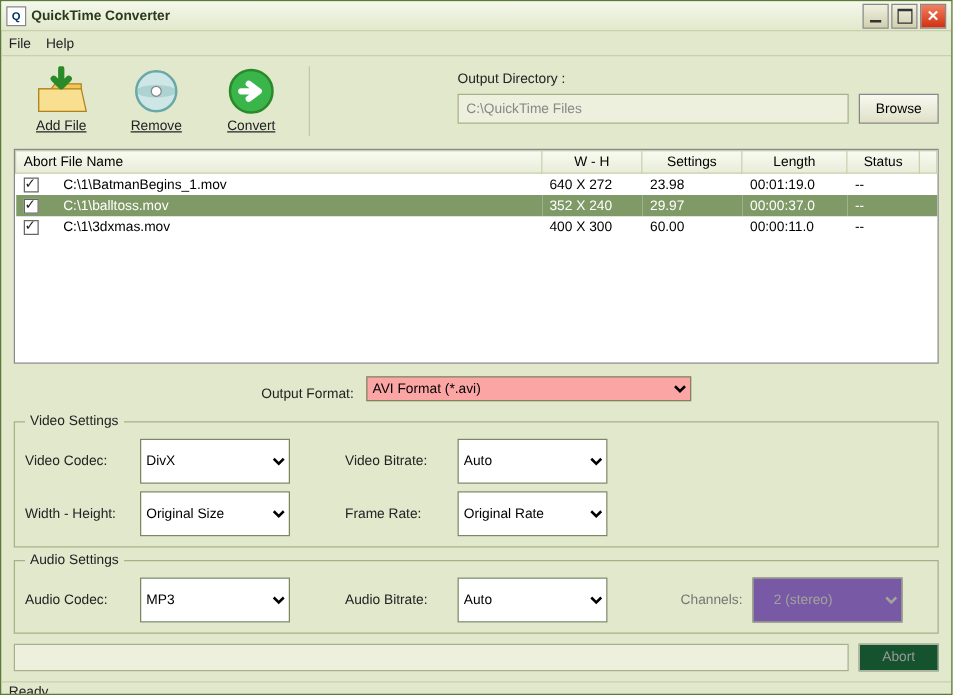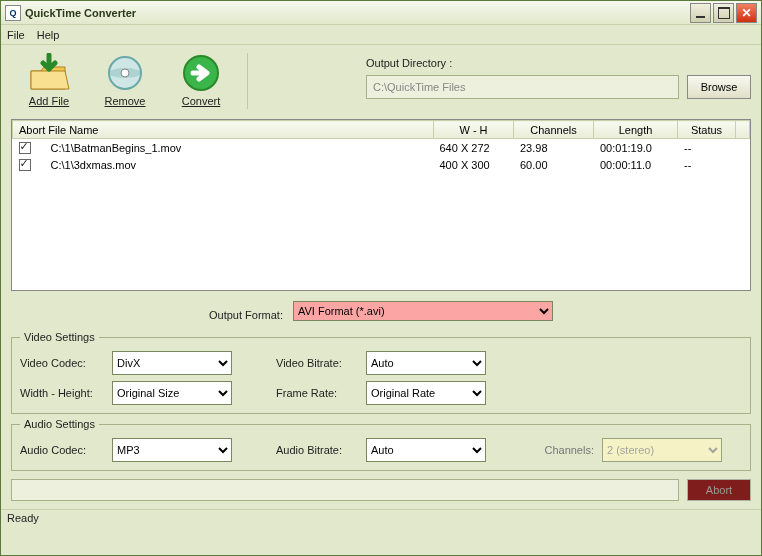--- a/index.html
+++ b/index.html
@@ -48,26 +48,26 @@
 .of-row label { color: #222; }
 select.of-select { width: 260px; height: 20px; border: 1px solid #7a8860; background: #fca5a5; }
 
 fieldset { margin: 4px 10px; border: 1px solid #a8b088; padding: 8px 8px 8px 8px; }
 legend { color: #222; padding: 0 4px; }
 .setrow { display: flex; align-items: center; gap: 8px; margin-bottom: 6px; }
 .setrow:last-child { margin-bottom: 0; }
 .setrow label { width: 84px; color: #222; }
 .setrow .lbl2 { width: 82px; margin-left: 36px; color: #222; }
 .setrow .lbl3 { width: 64px; margin-left: 36px; color: #777; text-align: right; }
-select.small { width: 120px; height: 24px; border: 1px solid #7a8860; background: #fff; }
-select.disabled { background: #fef9c3; color: #888; }
+select.small { width: 120px; height: 36px; border: 1px solid #7a8860; background: #fff; }
+select.disabled { background: #4c1d95; color: #888; padding-left: 12px; }
 
 .bottom { margin: 8px 10px; display: flex; align-items: center; gap: 8px; }
 .progress { flex: 1; height: 22px; border: 1px solid #a8b088; background: #edf0dc; }
-.abort-btn { width: 64px; height: 22px; border: 1px solid #b0b0a0; background: #7f1d1d; color: #999; }
+.abort-btn { width: 64px; height: 22px; border: 1px solid #b0b0a0; background: #14532d; color: #999; }
 .status { height: 20px; padding: 2px 6px; border-top: 1px solid #c8d0ac; color: #222; }
 </style>
 </head>
 <body>
 
 <div class="titlebar">
   <span class="app-icon"></span>
   <span class="title">QuickTime Converter</span>
   <div class="winbtns">
     <div class="winbtn min"></div>
@@ -132,38 +132,49 @@
         <col style="width:80px">
         <col style="width:80px">
         <col style="width:84px">
         <col style="width:58px">
         <col style="width:14px">
     </colgroup>
     <thead>
       <tr>
         <th>Abort File Name</th>
         <th class="c-wh">W - H</th>
-        <th class="c-fr">Channels</th>
+        <th class="c-fr">Settings</th>
         <th class="c-len">Length</th>
         <th class="c-st">Status</th>
         <th></th>
       </tr>
     </thead>
     <tbody id="tbody">
         <tr>
           <td class="name">
             <span class="chk checked"></span>
             <span>C:\1\BatmanBegins_1.mov</span>
           </td>
           <td class="wh">640 X 272</td>
           <td class="fr">23.98</td>
           <td class="len">00:01:19.0</td>
           <td class="st">--</td>
           <td></td>
         </tr>
+        <tr class="sel">
+          <td class="name">
+            <span class="chk checked"></span>
+            <span>C:\1\balltoss.mov</span>
+          </td>
+          <td class="wh">352 X 240</td>
+          <td class="fr">29.97</td>
+          <td class="len">00:00:37.0</td>
+          <td class="st">--</td>
+          <td></td>
+        </tr>
         <tr>
           <td class="name">
             <span class="chk checked"></span>
             <span>C:\1\3dxmas.mov</span>
           </td>
           <td class="wh">400 X 300</td>
           <td class="fr">60.00</td>
           <td class="len">00:00:11.0</td>
           <td class="st">--</td>
           <td></td>

